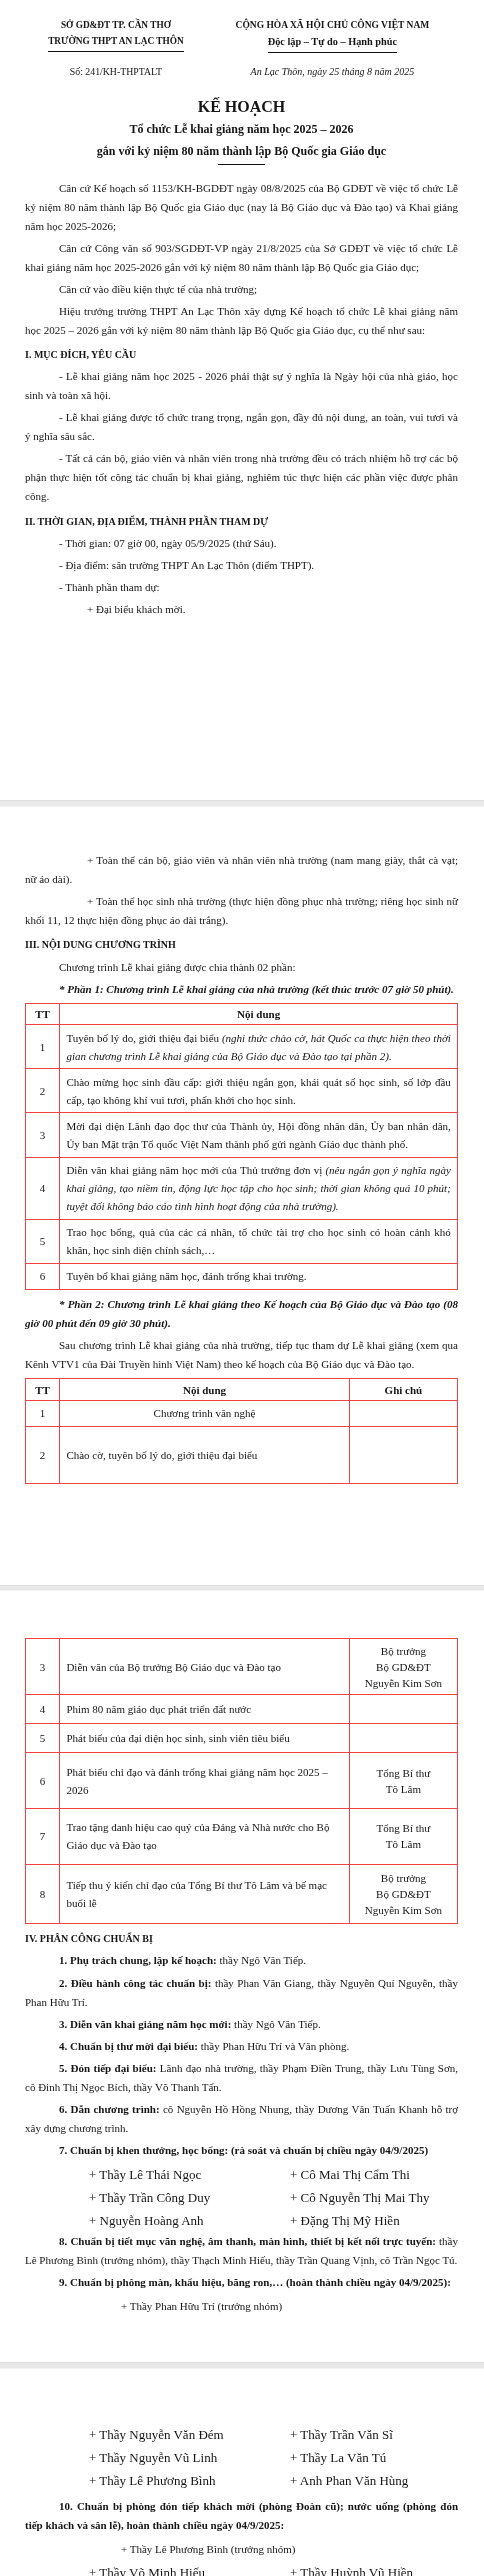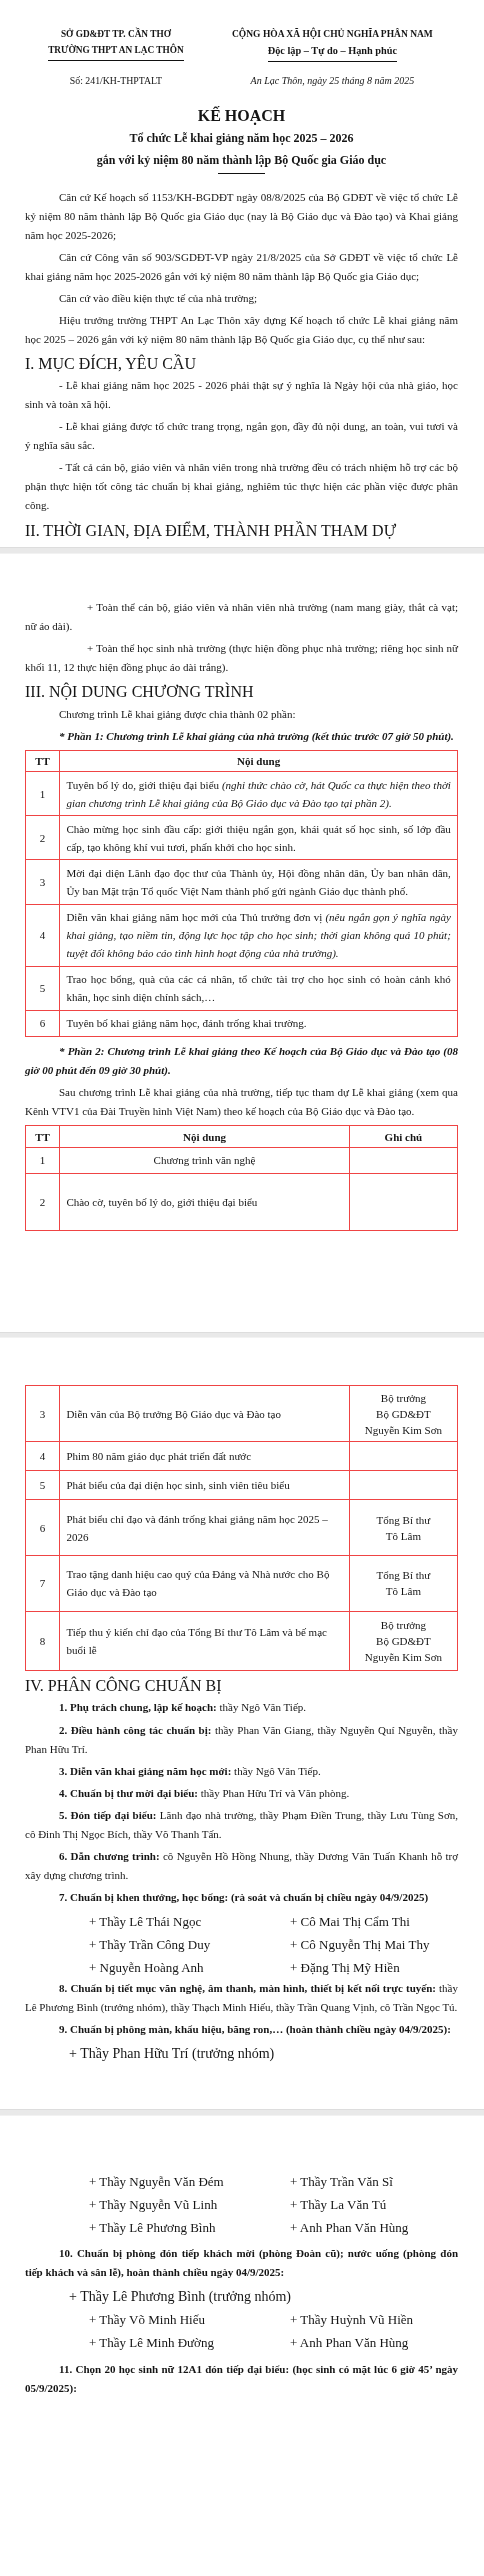--- a/index.html
+++ b/index.html
@@ -1,18 +1,18 @@
 <!DOCTYPE html>
 <html style="font-size:8.2px"><head>
 <meta charset="utf-8">
 <style>
   html,body{margin:0;padding:0;background:#ffffff;}
   body{width:484px;font-family:"Liberation Serif","DejaVu Serif",serif;color:#151515;}
   .page{position:relative;background:#fff;overflow:hidden;box-sizing:border-box;padding-left:25px;padding-right:26px;}
-  .p1{height:547px;padding-top:27px;}
+  .p1{height:800px;padding-top:18px;}
   .p2{height:778px;padding-top:44px;}
   .p3{height:771px;padding-top:43px;}
   .p4{height:780px;padding-top:54px;}
   .sep{background:#e9e9e9;border-top:0.5px solid #dddddd;border-bottom:0.5px solid #f2f2f2;box-sizing:border-box;}
   .s1{height:7.2px}.s2{height:6.2px}.s3{height:6.7px}
 
   
   .hdr{display:flex;}
   .hdr-l{width:42%;text-align:center;}
   .hdr-r{width:58%;text-align:center;}
@@ -26,50 +26,50 @@
 
   .title-block{text-align:center;margin-top:19.6px;}
   .t0{font-size:16px;font-weight:bold;line-height:21.6px;}
   .t1{font-size:12px;font-weight:bold;line-height:22px;}
   .t-u{width:47px;border-bottom:1px solid #111;margin:2.1px auto 0;}
 
   p{margin:0 0 3.1px 0;font-size:11px;line-height:19px;}
   .j{text-align:justify;}
   .ind{text-indent:34px;}
   .plus{text-indent:62px;}
-  .hh{font-size:16px;font-weight:normal;margin:5.2px 0 3.1px 0;line-height:19px;}
+  .hh{font-size:10px;font-weight:bold;margin:5.2px 0 3.1px 0;line-height:19px;}
   .bi{font-weight:bold;font-style:italic;}
   .first{margin-top:13.4px;}
 
   table.t{width:100%;border-collapse:collapse;margin:4.1px 0 5.2px 0;}
   table.t td,table.t th{border:1px solid #ef4444;font-size:11px;vertical-align:middle;}
   table.t th{font-weight:bold;text-align:center;padding:4.1px 3.1px;}
   td.tt{width:29px;text-align:center;padding:3.1px 2.1px;}
   td.cnt{padding:3.6px 6.2px;line-height:18px;text-align:justify;}
   td.gc{width:101px;text-align:center;line-height:16px;padding:3.1px 3.1px;}
   .t2a .tall td{height:49px;}
   .t2b td.cnt{text-align:left;}
 
   .nrow{margin:0;line-height:23px;font-size:13px;}
   .nl{display:inline-block;margin-left:64px;width:201px;}
   .nr{display:inline-block;}
-  .leader{margin-left:44px;line-height:23px;font-size:14px;}
+  .leader{margin-left:96px;line-height:23px;font-size:11px;}
 </style>
 </head>
 <body>
 
 <div class="page p1">
   <div class="hdr">
     <div class="hdr-l">
       <div class="h-dept">SỞ GD&amp;ĐT TP. CẦN THƠ</div>
       <div class="h-school"><span class="us">TRƯỜNG THPT AN LẠC THÔN</span></div>
       <div class="h-num">Số: 241/KH-THPTALT</div>
     </div>
     <div class="hdr-r">
-      <div class="h-nat">CỘNG HÒA XÃ HỘI CHỦ NGHĨA PHÂN NAM</div>
+      <div class="h-nat">CỘNG HÒA XÃ HỘI CHỦ CÔNG VIỆT NAM</div>
       <div class="h-motto"><span class="us">Độc lập – Tự do – Hạnh phúc</span></div>
       <div class="h-date">An Lạc Thôn, ngày 25 tháng 8 năm 2025</div>
     </div>
   </div>
 
   <div class="title-block">
     <div class="t0">KẾ HOẠCH</div>
     <div class="t1">Tổ chức Lễ khai giảng năm học 2025 – 2026</div>
     <div class="t1">gắn với kỷ niệm 80 năm thành lập Bộ Quốc gia Giáo dục</div>
     <div class="t-u"></div>

